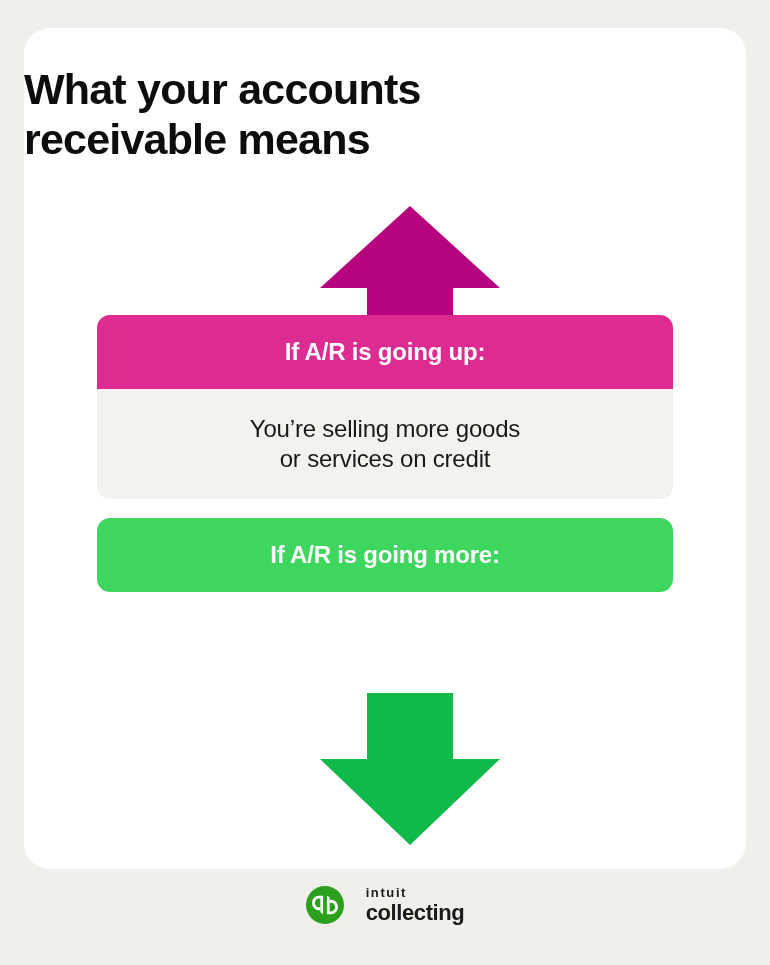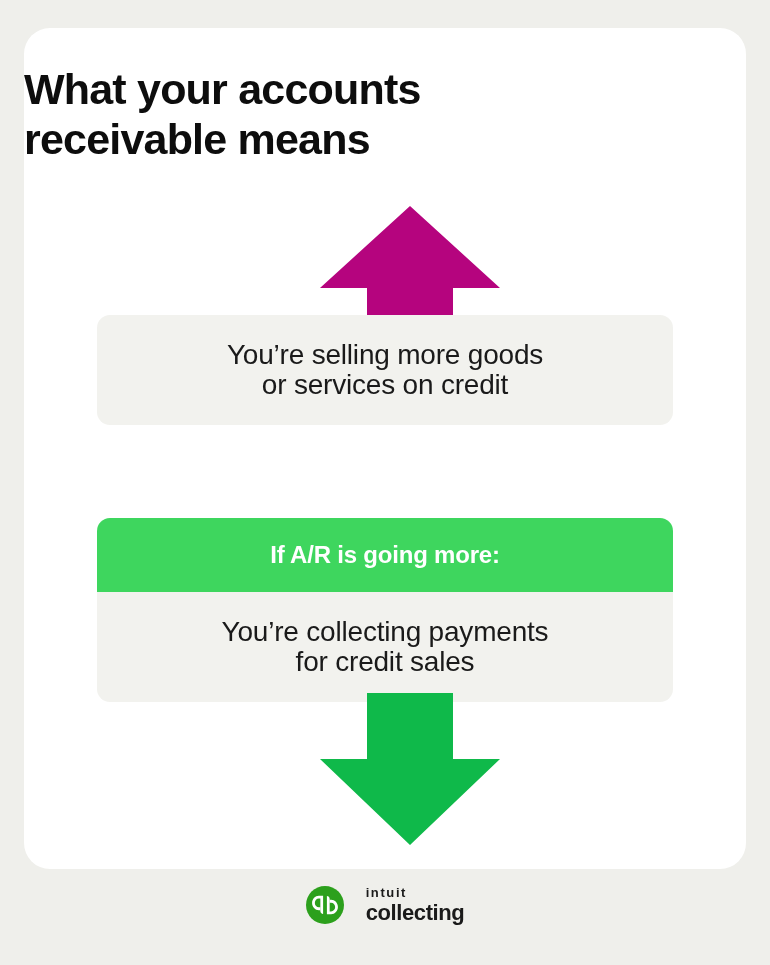--- a/index.html
+++ b/index.html
@@ -90,21 +90,21 @@
   .head-pink  { background: #dd2b92; }
   .head-green { background: #3ed65e; }
 
   .panel-body {
     background: #f2f2ee;
     height: 110px;
     display: flex;
     align-items: center;
     justify-content: center;
     text-align: center;
-    font-size: 28px;
+    font-size: 24px;
     line-height: 30px;
     font-weight: 400;
     color: #1a1a1a;
     white-space: pre-line;
     letter-spacing: -0.2px;
   }
 
   
   .footer {
     position: absolute;
@@ -149,28 +149,27 @@
   <div class="card">
 
     <div class="title">What your accounts
 receivable means</div>
 
     <svg class="arrow arrow-up" viewBox="0 0 200 150">
       <polygon points="100,4 190,86 143,86 143,150 57,150 57,86 10,86" fill="#b5047e"></polygon>
     </svg>
 
     <div class="panel panel-up">
+      <div class="panel-head head-pink">If A/R is going up:</div>
       <div class="panel-body">You’re selling more goods
 or services on credit</div>
     </div>
 
     <div class="panel panel-down">
       <div class="panel-head head-green">If A/R is going more:</div>
-      <div class="panel-body">You’re collecting payments
-for credit sales</div>
     </div>
 
     <svg class="arrow arrow-down" viewBox="0 0 200 156">
       <polygon points="57,0 143,0 143,66 190,66 100,152 10,66 57,66" fill="#0fb94a"></polygon>
     </svg>
 
   </div>
 
   <div class="footer">
     <svg class="logo-mark" viewBox="0 0 40 40">

